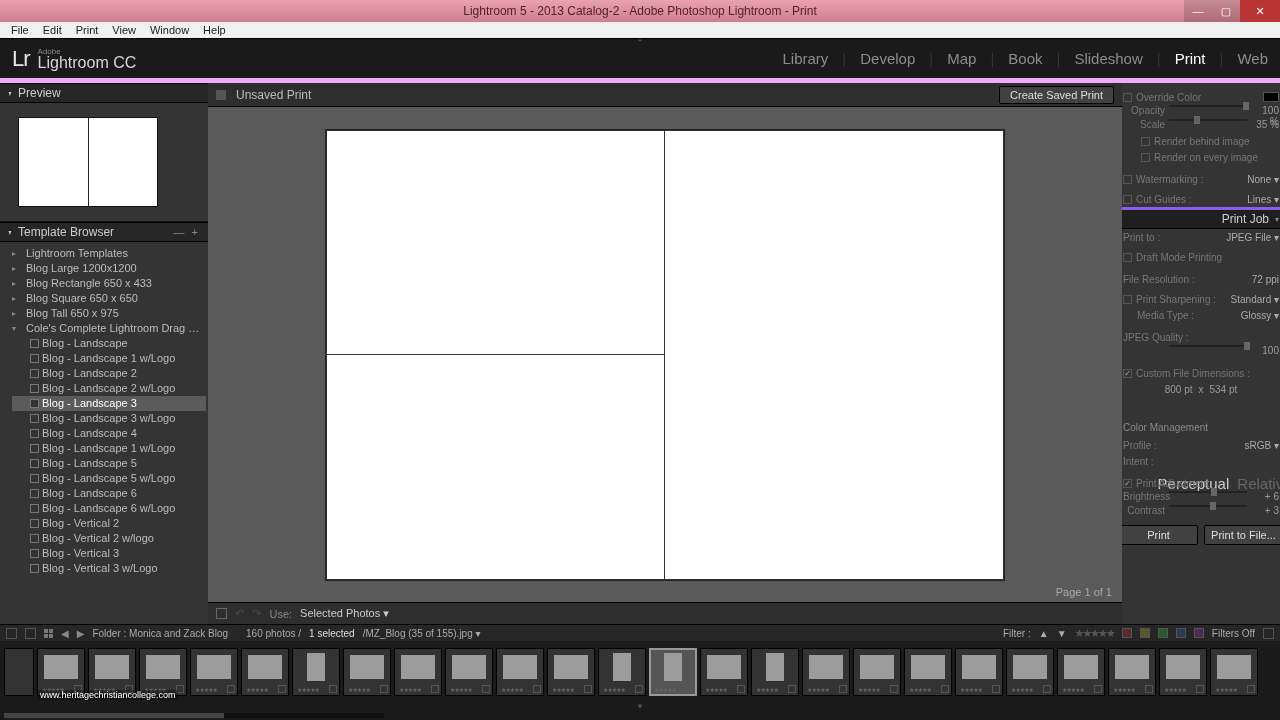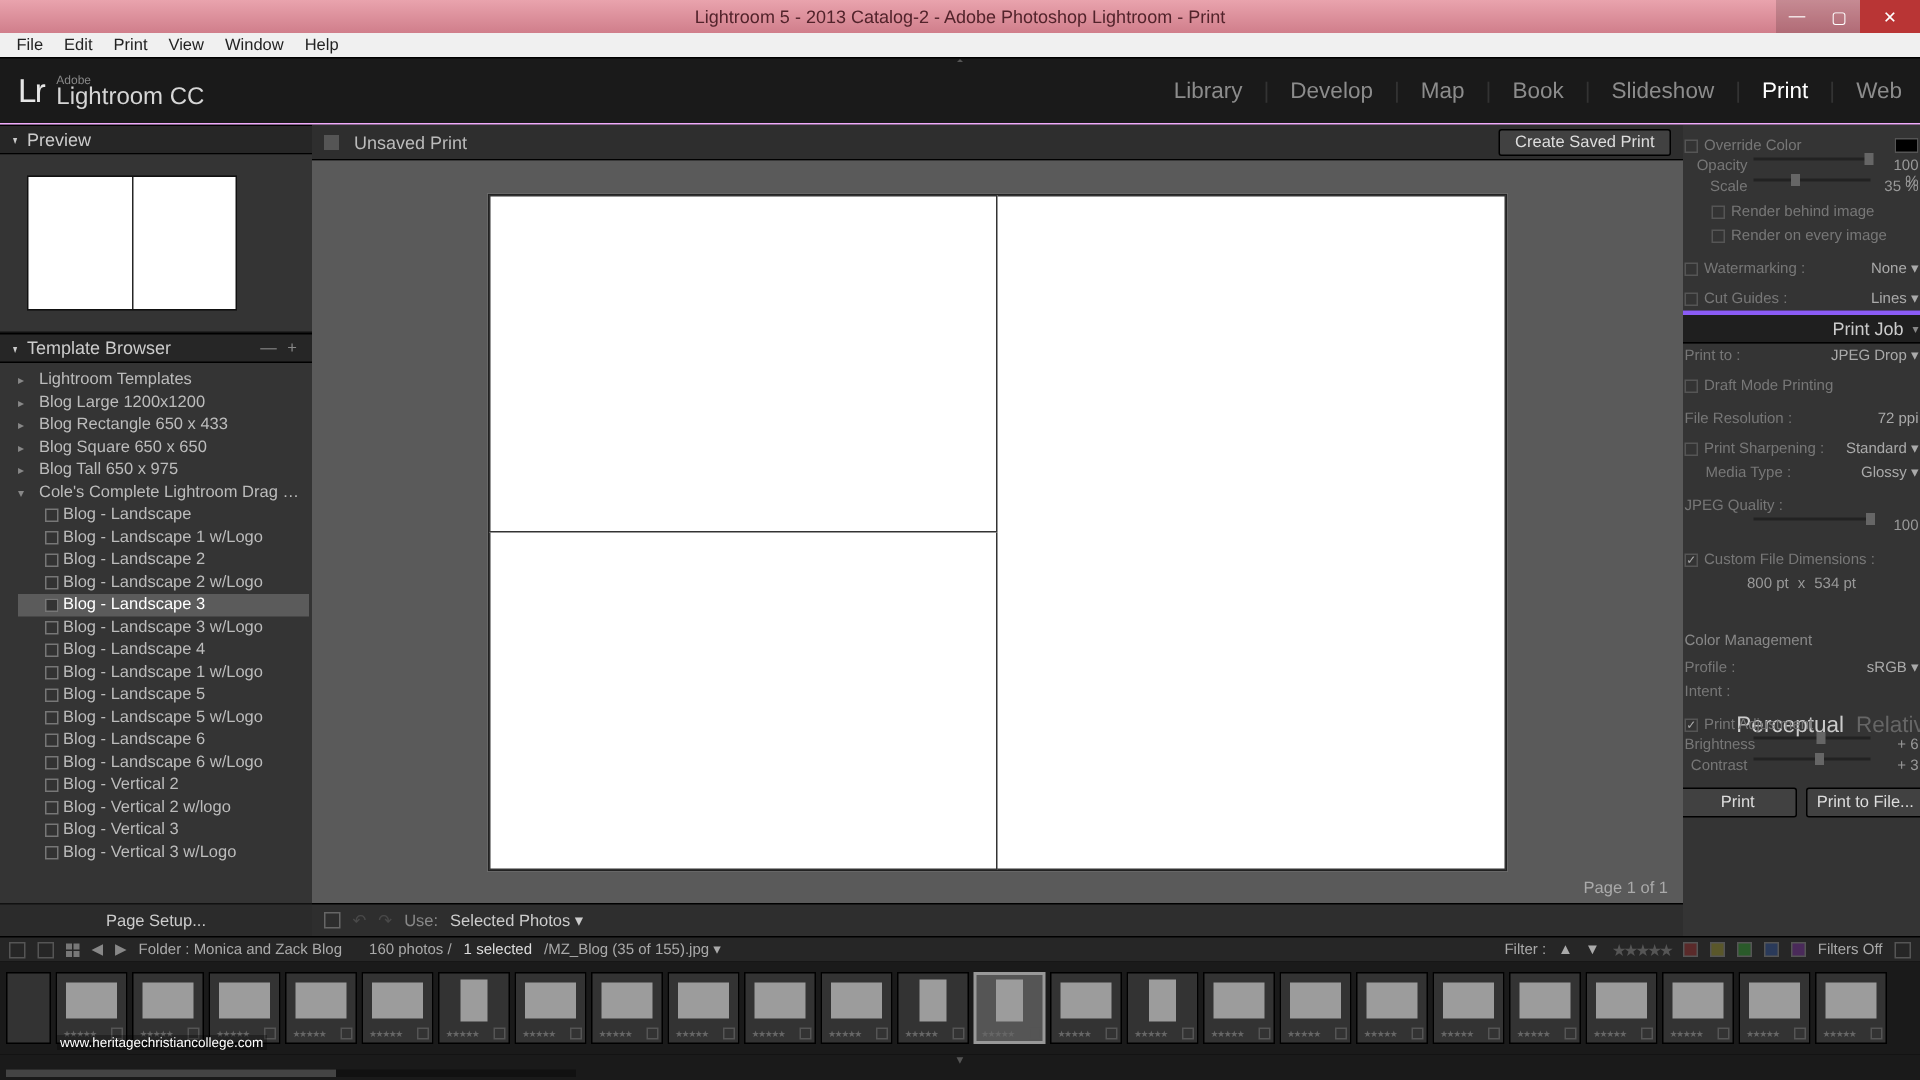--- a/index.html
+++ b/index.html
@@ -11,21 +11,21 @@
 .titlebar .winbtns { position:absolute; right:0; top:0; display:flex; height:100%; }
 .titlebar .winbtns div { width:28px; height:100%; display:flex; align-items:center; justify-content:center; font-size:11px; color:#fff; }
 .titlebar .winbtns .close { background:#b93535; width:40px; }
 .titlebar .winbtns .min,.titlebar .winbtns .max{ background:rgba(0,0,0,.15); }
 
 
 .menubar { height:16px; background:#f0f0f0; display:flex; align-items:center; padding:0 4px; gap:0; font-size:11px; color:#222; }
 .menubar span { padding:0 7px; }
 
 
-.header { height:45px; background:#1a1a1a; border-top:1px solid #000; border-bottom:1px solid #f0abfc; display:flex; align-items:center; justify-content:space-between; padding:0 12px; position:relative; }
+.header { height:45px; background:#1a1a1a; border-top:1px solid #000; border-bottom:5px solid #f0abfc; display:flex; align-items:center; justify-content:space-between; padding:0 12px; position:relative; }
 .header .expander { position:absolute; left:50%; top:0; transform:translateX(-50%); width:30px; height:6px; }
 .header .expander::before{content:"▾"; color:#555; font-size:8px; position:absolute; left:50%; transform:translateX(-50%) scaleY(.5) rotate(180deg); top:-3px;}
 .logo { display:flex; align-items:center; gap:8px; }
 .logo-mark { font-size:22px; font-weight:300; color:#e6e6e6; letter-spacing:-1px; }
 .logo-sub { font-size:8px; color:#888; line-height:9px; }
 .logo-main { font-size:16px; color:#d6d6d6; font-weight:300; line-height:14px; }
 .modules { display:flex; gap:14px; font-size:15px; color:#8c8c8c; font-weight:300; }
 .modules span { cursor:pointer; }
 .modules .active { color:#fff; }
 .modules .sep { color:#333; }
@@ -207,21 +207,20 @@
       <div class="tpl">Blog - Landscape 1 w/Logo</div>
       <div class="tpl">Blog - Landscape 5</div>
       <div class="tpl">Blog - Landscape 5 w/Logo</div>
       <div class="tpl">Blog - Landscape 6</div>
       <div class="tpl">Blog - Landscape 6 w/Logo</div>
       <div class="tpl">Blog - Vertical 2</div>
       <div class="tpl">Blog - Vertical 2 w/logo</div>
       <div class="tpl">Blog - Vertical 3</div>
       <div class="tpl">Blog - Vertical 3 w/Logo</div>
     </div>
-    <div class="page-setup">Page Setup...</div>
   </div>
 
   <div class="col-mid">
     <div class="centertop">
       <div class="square"></div>
       <span>Unsaved Print</span>
       <div class="btn">Create Saved Print</div>
     </div>
     <div class="canvas-wrap">
       <div class="page">
@@ -286,21 +285,21 @@
         <span class="val">Lines ▾</span>
       </div>
 
     <div class="section-title">
         <span>Print Job</span>
         <span class="tri">▾</span>
       </div>
 
     <div class="row">
         <span class="lab">Print to :</span>
-        <span class="val">JPEG Drop ▾</span>
+        <span class="val">JPEG File ▾</span>
       </div>
     <div style="height:4px"></div>
     <div class="row">
         <span class="ck"></span>
         <span class="lab">Draft Mode Printing</span>
       </div>
     <div style="height:6px"></div>
     <div class="row">
         <span class="lab">File Resolution :</span>
         <span class="val">72 ppi</span>

